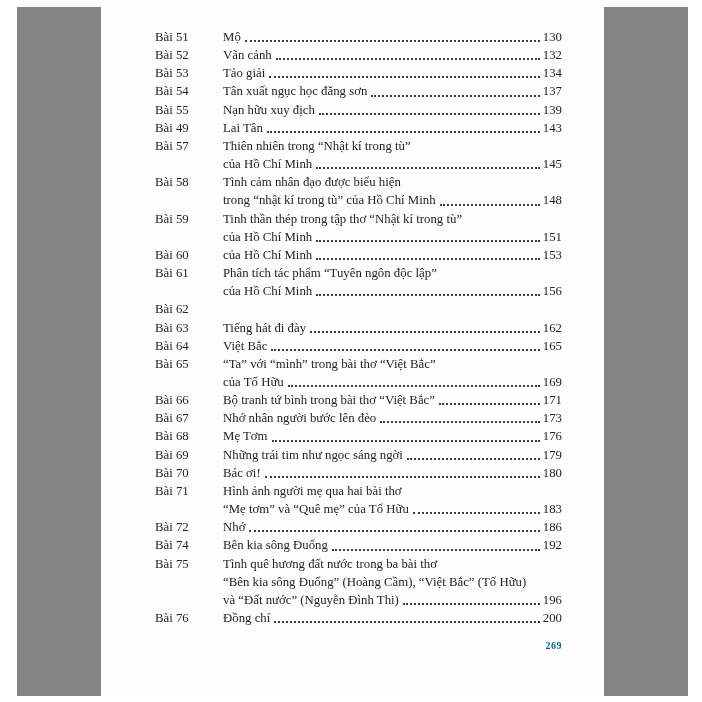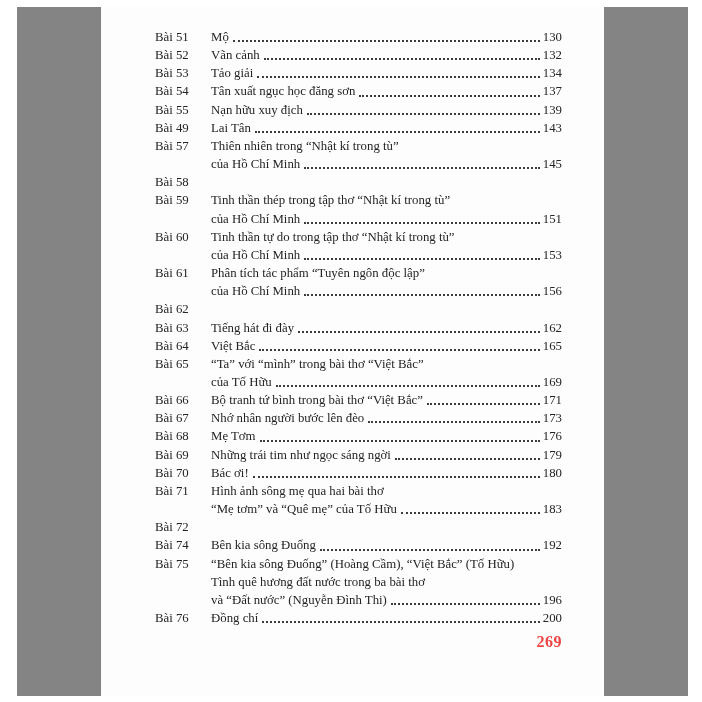--- a/index.html
+++ b/index.html
@@ -27,43 +27,44 @@
     background: #fdfdfd;
     padding: 21px 42px 0 54px;
     color: #242424;
   }
   .toc-list { width: 100%; }
   .entry {
     display: flex;
     align-items: flex-start;
     font-size: 12.8px;
     line-height: 18.15px;
+    gap: 12px;
   }
   .entry-label {
     width: 56px;
     flex: none;
     white-space: nowrap;
   }
   .entry-body { flex: 1; min-width: 0; }
   .line { display: flex; }
   .line .text { white-space: nowrap; }
   .leader {
     flex: 1;
     margin: 0 3px 4px 4px;
     border-bottom: 2px dotted #3c3c3c;
     min-width: 12px;
   }
   .pagenum { flex: none; white-space: nowrap; text-align: right; }
   .footer-pagenum {
-    margin-top: 6px;
+    margin-top: 13px;
     text-align: right;
     font-weight: bold;
-    font-size: 16px;
+    font-size: 10px;
     letter-spacing: 0.5px;
-    color: #ef4444;
+    color: #0369a1;
   }
 </style>
 </head>
 <body>
 
 <div class="gutter-bar left"></div>
 <div class="gutter-bar right"></div>
 
 <div class="page">
   <div class="toc-list">
@@ -135,41 +136,48 @@
           </div>
           <div class="line">
             <span class="text">của Hồ Chí Minh</span>
             <span class="leader"></span>
             <span class="pagenum">145</span>
           </div>
         </div>
       </div>
       <div class="entry">
         <div class="entry-label">Bài 58</div>
+        <div class="entry-body">
+          <div class="line">
+            <span class="text">Tình cảm nhân đạo được biểu hiện</span>
+          </div>
+          <div class="line">
+            <span class="text">trong “nhật kí trong tù” của Hồ Chí Minh</span>
+            <span class="leader"></span>
+            <span class="pagenum">148</span>
+          </div>
+        </div>
       </div>
       <div class="entry">
         <div class="entry-label">Bài 59</div>
         <div class="entry-body">
           <div class="line">
             <span class="text">Tinh thần thép trong tập thơ “Nhật kí trong tù”</span>
           </div>
           <div class="line">
             <span class="text">của Hồ Chí Minh</span>
             <span class="leader"></span>
             <span class="pagenum">151</span>
           </div>
         </div>
       </div>
       <div class="entry">
         <div class="entry-label">Bài 60</div>
         <div class="entry-body">
           <div class="line">
-            <span class="text">Tinh thần tự do trong tập thơ “Nhật kí trong tù”</span>
-          </div>
-          <div class="line">
             <span class="text">của Hồ Chí Minh</span>
             <span class="leader"></span>
             <span class="pagenum">153</span>
           </div>
         </div>
       </div>
       <div class="entry">
         <div class="entry-label">Bài 61</div>
         <div class="entry-body">
           <div class="line">
@@ -265,50 +273,57 @@
             <span class="text">Bác ơi!</span>
             <span class="leader"></span>
             <span class="pagenum">180</span>
           </div>
         </div>
       </div>
       <div class="entry">
         <div class="entry-label">Bài 71</div>
         <div class="entry-body">
           <div class="line">
-            <span class="text">Hình ảnh sông mẹ qua hai bài thơ</span>
+            <span class="text">Hình ảnh người mẹ qua hai bài thơ</span>
           </div>
           <div class="line">
             <span class="text">“Mẹ tơm” và “Quê mẹ” của Tố Hữu</span>
             <span class="leader"></span>
             <span class="pagenum">183</span>
           </div>
         </div>
       </div>
       <div class="entry">
         <div class="entry-label">Bài 72</div>
+        <div class="entry-body">
+          <div class="line">
+            <span class="text">Nhớ</span>
+            <span class="leader"></span>
+            <span class="pagenum">186</span>
+          </div>
+        </div>
       </div>
       <div class="entry">
         <div class="entry-label">Bài 74</div>
         <div class="entry-body">
           <div class="line">
             <span class="text">Bên kia sông Đuống</span>
             <span class="leader"></span>
             <span class="pagenum">192</span>
           </div>
         </div>
       </div>
       <div class="entry">
         <div class="entry-label">Bài 75</div>
         <div class="entry-body">
           <div class="line">
+            <span class="text">Tình quê hương đất nước trong ba bài thơ</span>
+          </div>
+          <div class="line">
             <span class="text">“Bên kia sông Đuống” (Hoàng Cầm), “Việt Bắc” (Tố Hữu)</span>
-          </div>
-          <div class="line">
-            <span class="text">Tình quê hương đất nước trong ba bài thơ</span>
           </div>
           <div class="line">
             <span class="text">và “Đất nước” (Nguyễn Đình Thi)</span>
             <span class="leader"></span>
             <span class="pagenum">196</span>
           </div>
         </div>
       </div>
       <div class="entry">
         <div class="entry-label">Bài 76</div>

